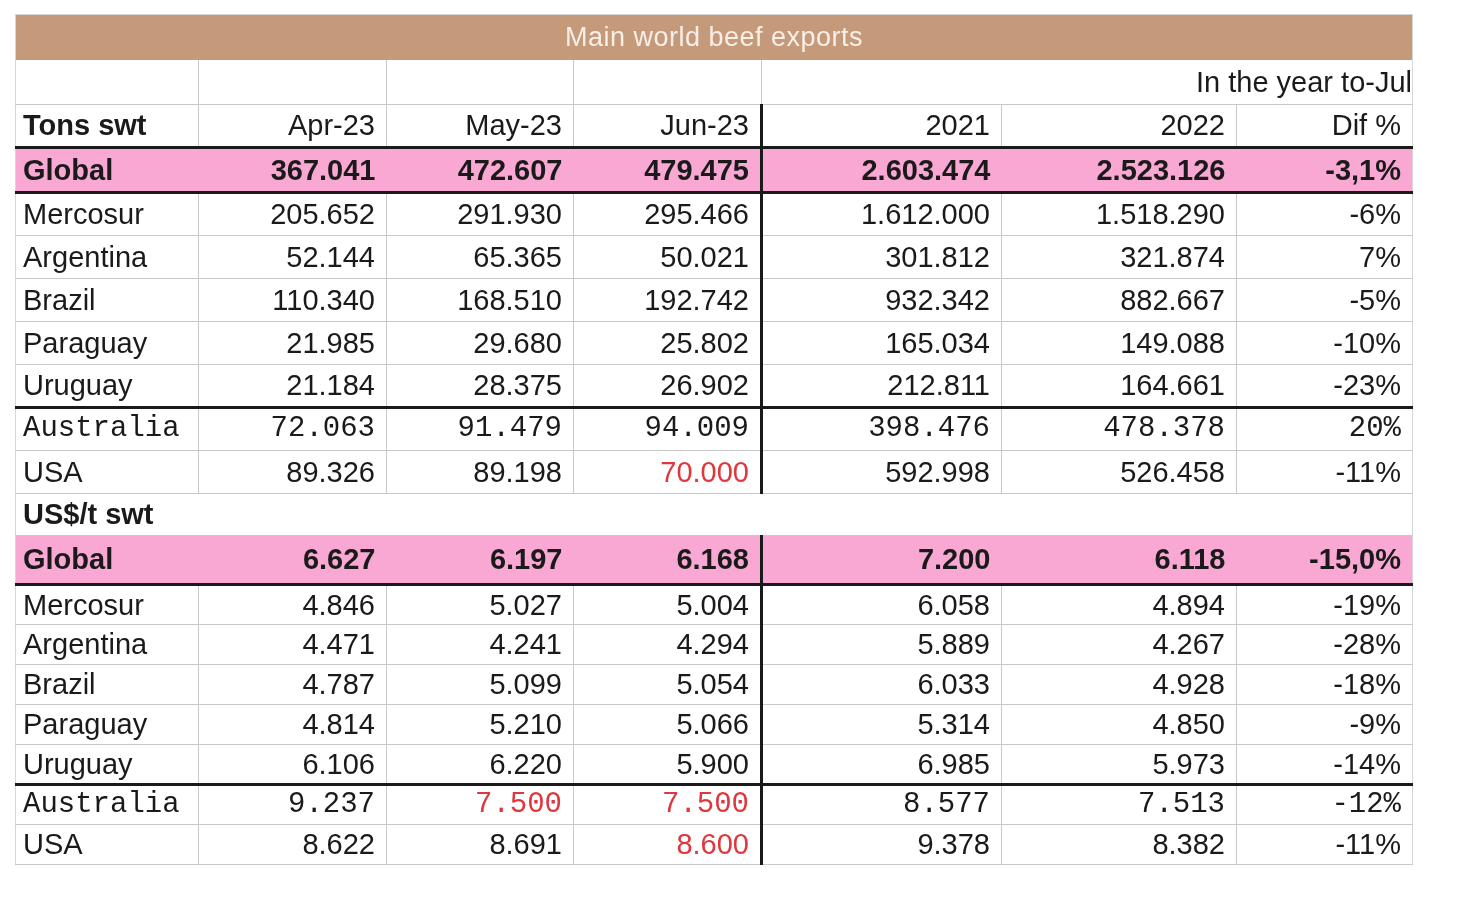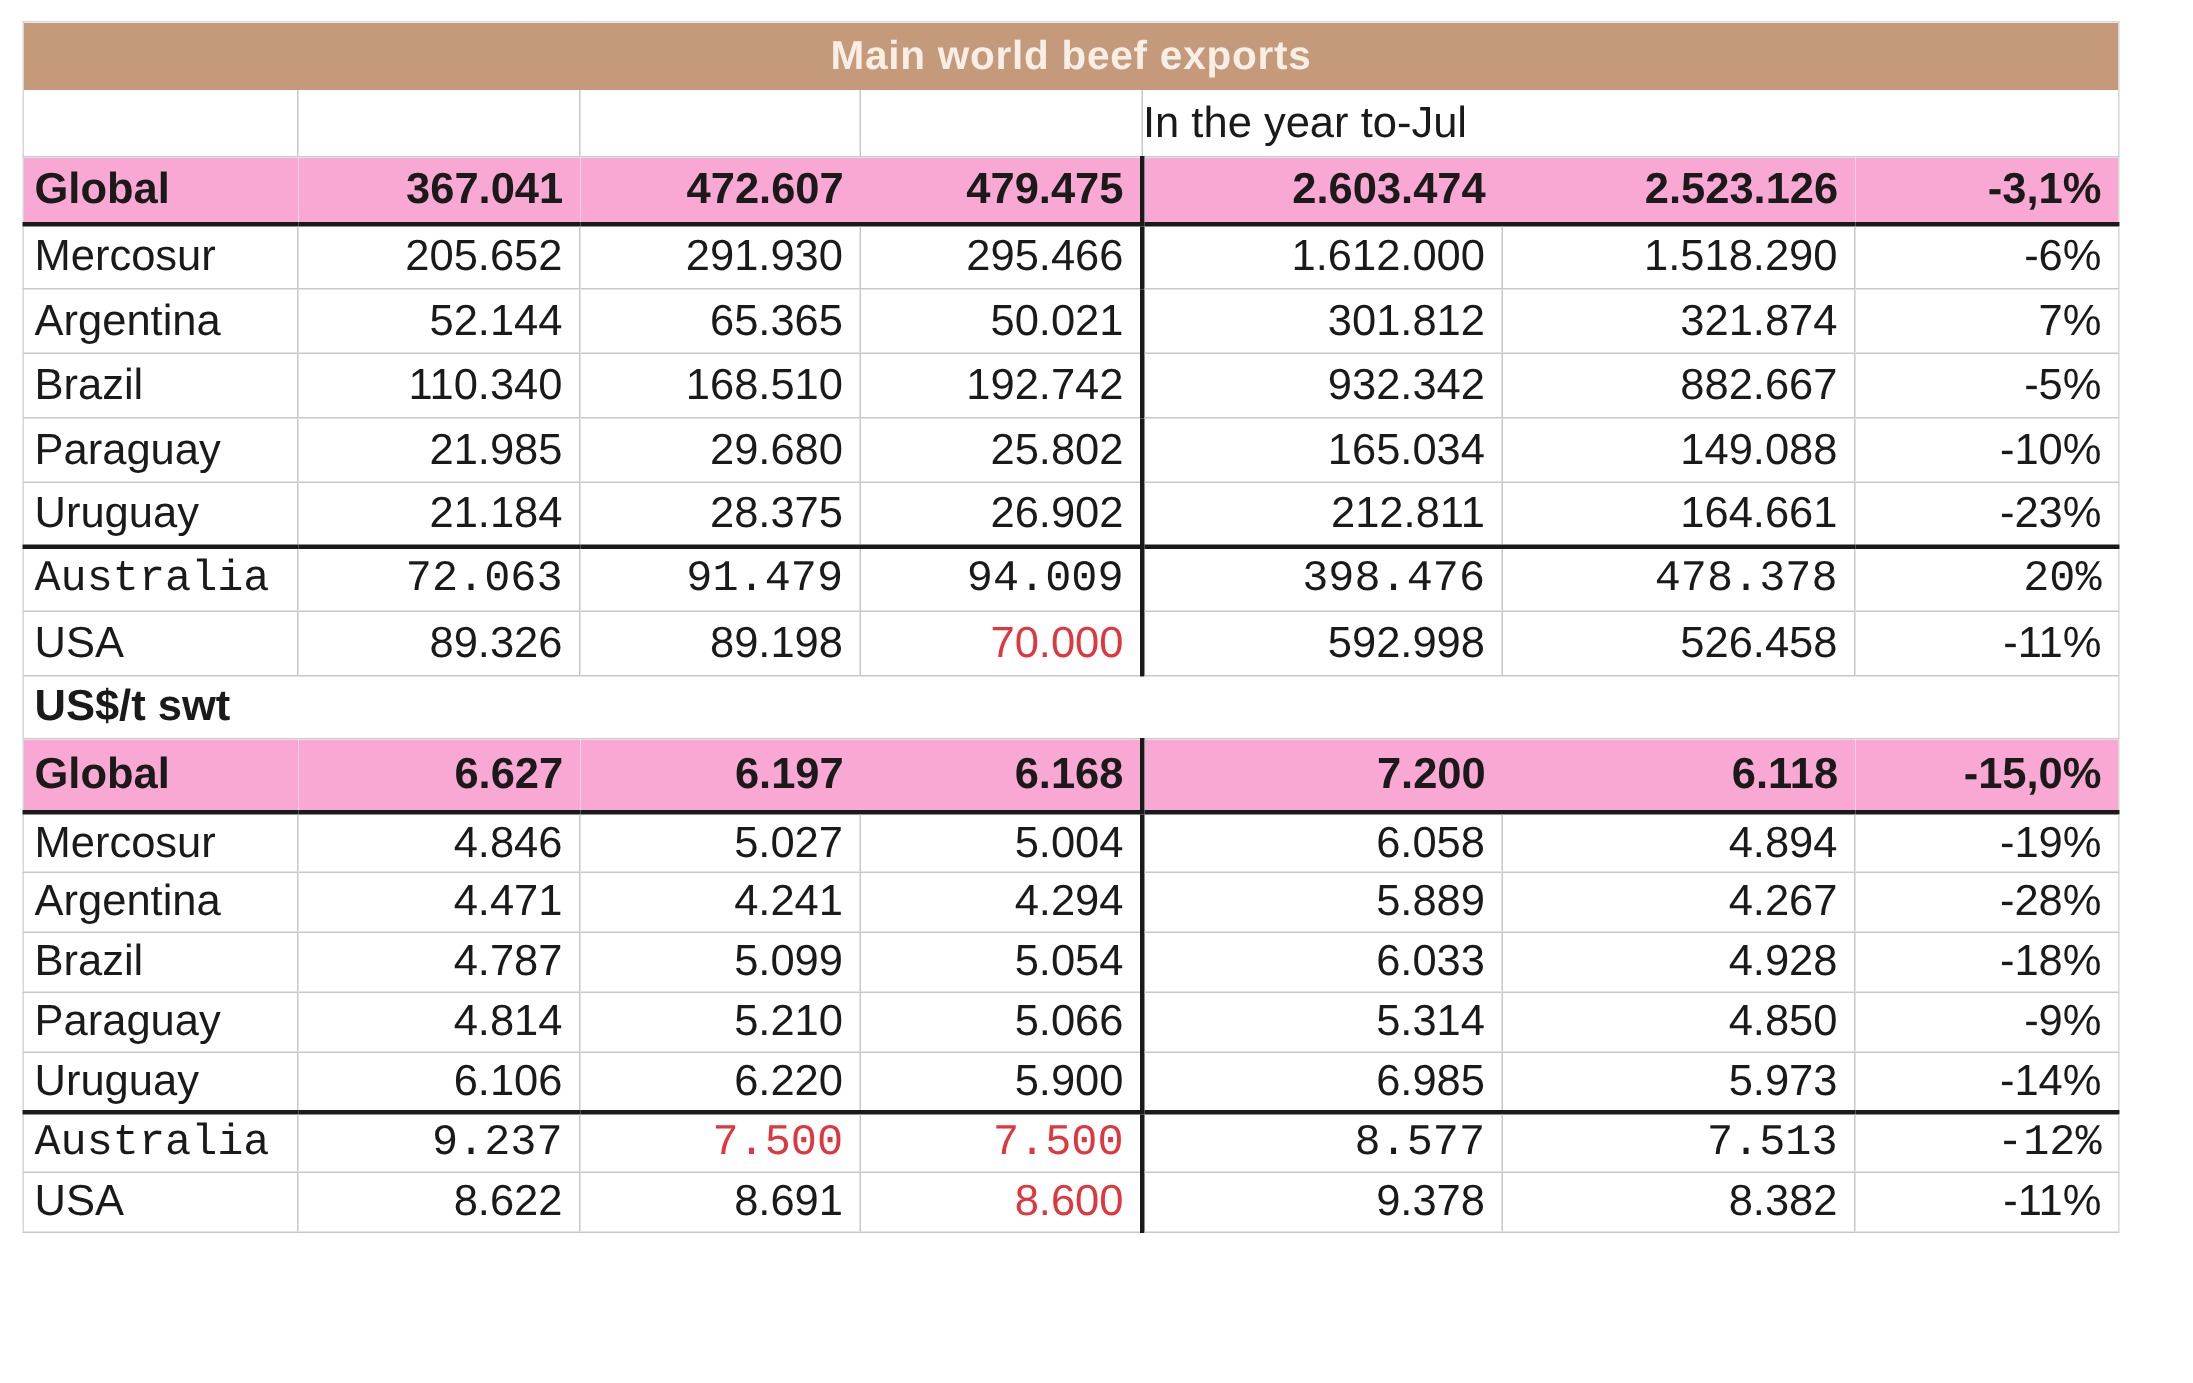--- a/index.html
+++ b/index.html
@@ -19,26 +19,26 @@
   col.c-label{width:183px;}
   col.c-apr{width:188px;}
   col.c-may{width:187px;}
   col.c-jun{width:188px;}
   col.c-2021{width:240px;}
   col.c-2022{width:235px;}
   col.c-dif{width:176px;}
 
   tr.title-row{height:45px;}
   tr.title-row td{
-    background:#c59a7b;color:#f7eee6;font-weight:bold;font-size:27px;
+    background:#c59a7b;color:#f7eee6;font-weight:normal;font-size:27px;
     text-align:center;letter-spacing:.5px;
   }
   tr.sub-row{height:45px;}
   tr.sub-row td{border-bottom:1px solid #c8c8c8;}
-  .center{text-align:left;}
+  .center{text-align:right;}
 
   tr.head-row{height:43px;}
   tr.head-row td{border-bottom:3px solid #1a1a1a;}
 
   .label{text-align:left;padding-left:7px;}
   .num{text-align:right;padding-right:11px;}
   .bold{font-weight:bold;}
 
   .vline{border-left:1px solid #c8c8c8;}
   .blackline{border-left:3px solid #1a1a1a;}
@@ -82,20 +82,29 @@
       <tr class="title-row">
         <td colspan="7">Main world beef exports</td>
       </tr>
       <tr class="sub-row">
         <td></td>
         <td class="vline"></td>
         <td class="vline"></td>
         <td class="vline"></td>
         <td colspan="3" class="vline center">In the year to-Jul</td>
       </tr>
+      <tr class="head-row">
+        <td class="label bold">Tons swt</td>
+        <td class="num vline">Apr-23</td>
+        <td class="num vline">May-23</td>
+        <td class="num vline">Jun-23</td>
+        <td class="num blackline">2021</td>
+        <td class="num vline">2022</td>
+        <td class="num vline">Dif %</td>
+      </tr>
     </tbody>
 
     <tbody id="rows-0">
         <tr class="global">
           <td class="label bold">Global</td>
           <td class="num">367.041</td>
           <td class="num">472.607</td>
           <td class="num">479.475</td>
           <td class="num blackline">2.603.474</td>
           <td class="num">2.523.126</td>

